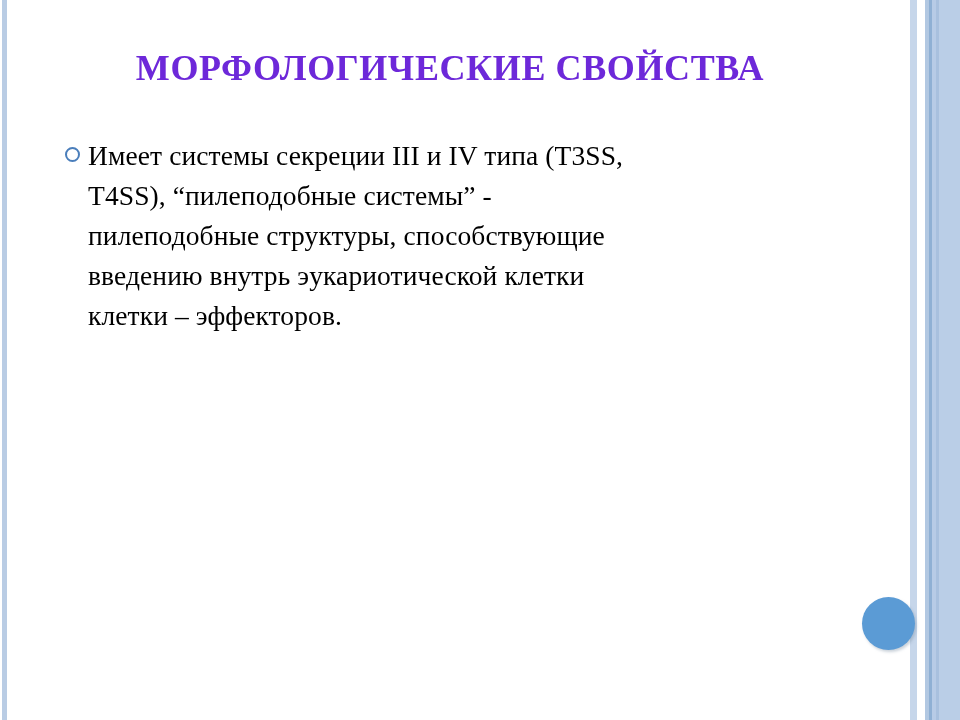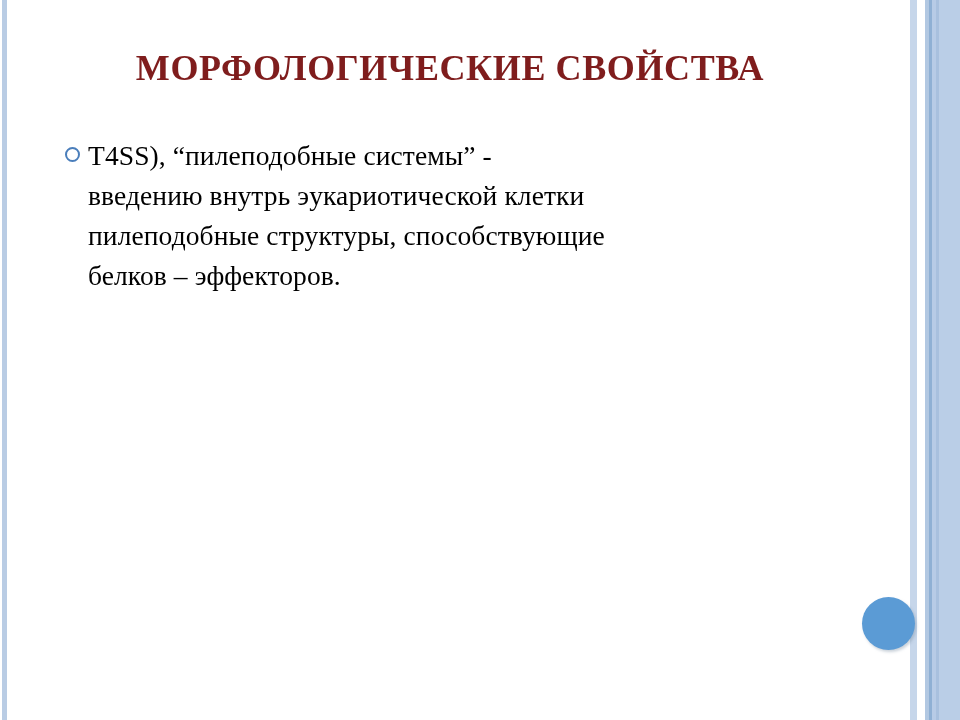--- a/index.html
+++ b/index.html
@@ -124,32 +124,33 @@
       <div class="stripe" style="left: 6px; width: 7px; background: rgb(198, 214, 234);"></div>
       <div class="stripe" style="left: 13px; width: 8px; background: rgb(255, 255, 255);"></div>
       <div class="stripe" style="left: 21px; width: 4px; background: rgb(178, 200, 226);"></div>
       <div class="stripe" style="left: 25px; width: 3px; background: rgb(143, 176, 212);"></div>
       <div class="stripe" style="left: 28px; width: 4px; background: rgb(183, 203, 230);"></div>
       <div class="stripe" style="left: 32px; width: 3px; background: rgb(168, 192, 222);"></div>
       <div class="stripe" style="left: 35px; width: 21px; background: rgb(186, 206, 231);"></div>
     </div>
 
   <div class="title-block">
-    <span class="title-text" style="color: #7f1d1d;">МОРФОЛОГИЧЕСКИЕ СВОЙСТВА</span>
+    <span class="title-text" style="color: #6d28d9;">МОРФОЛОГИЧЕСКИЕ СВОЙСТВА</span>
   </div>
 
   <div class="body-block">
     <div class="bullet-row">
       <div class="bullet-marker">
         <span class="ring" style="border-color: rgb(74, 126, 187);"></span>
       </div>
       <div class="bullet-text" style="color: rgb(0, 0, 0);">
+        <span class="ln">Имеет системы секреции III и IV типа (T3SS,</span>
         <span class="ln">T4SS), “пилеподобные системы” -</span>
+        <span class="ln">пилеподобные структуры, способствующие</span>
         <span class="ln">введению внутрь эукариотической клетки</span>
-        <span class="ln">пилеподобные структуры, способствующие</span>
-        <span class="ln">белков – эффекторов.</span>
+        <span class="ln">клетки – эффекторов.</span>
       </div>
     </div>
   </div>
 
   <div class="deco-circle" style="background: rgb(91, 155, 213); width: 53px; height: 53px;"></div>
 
 </div>
 
 </body></html>

